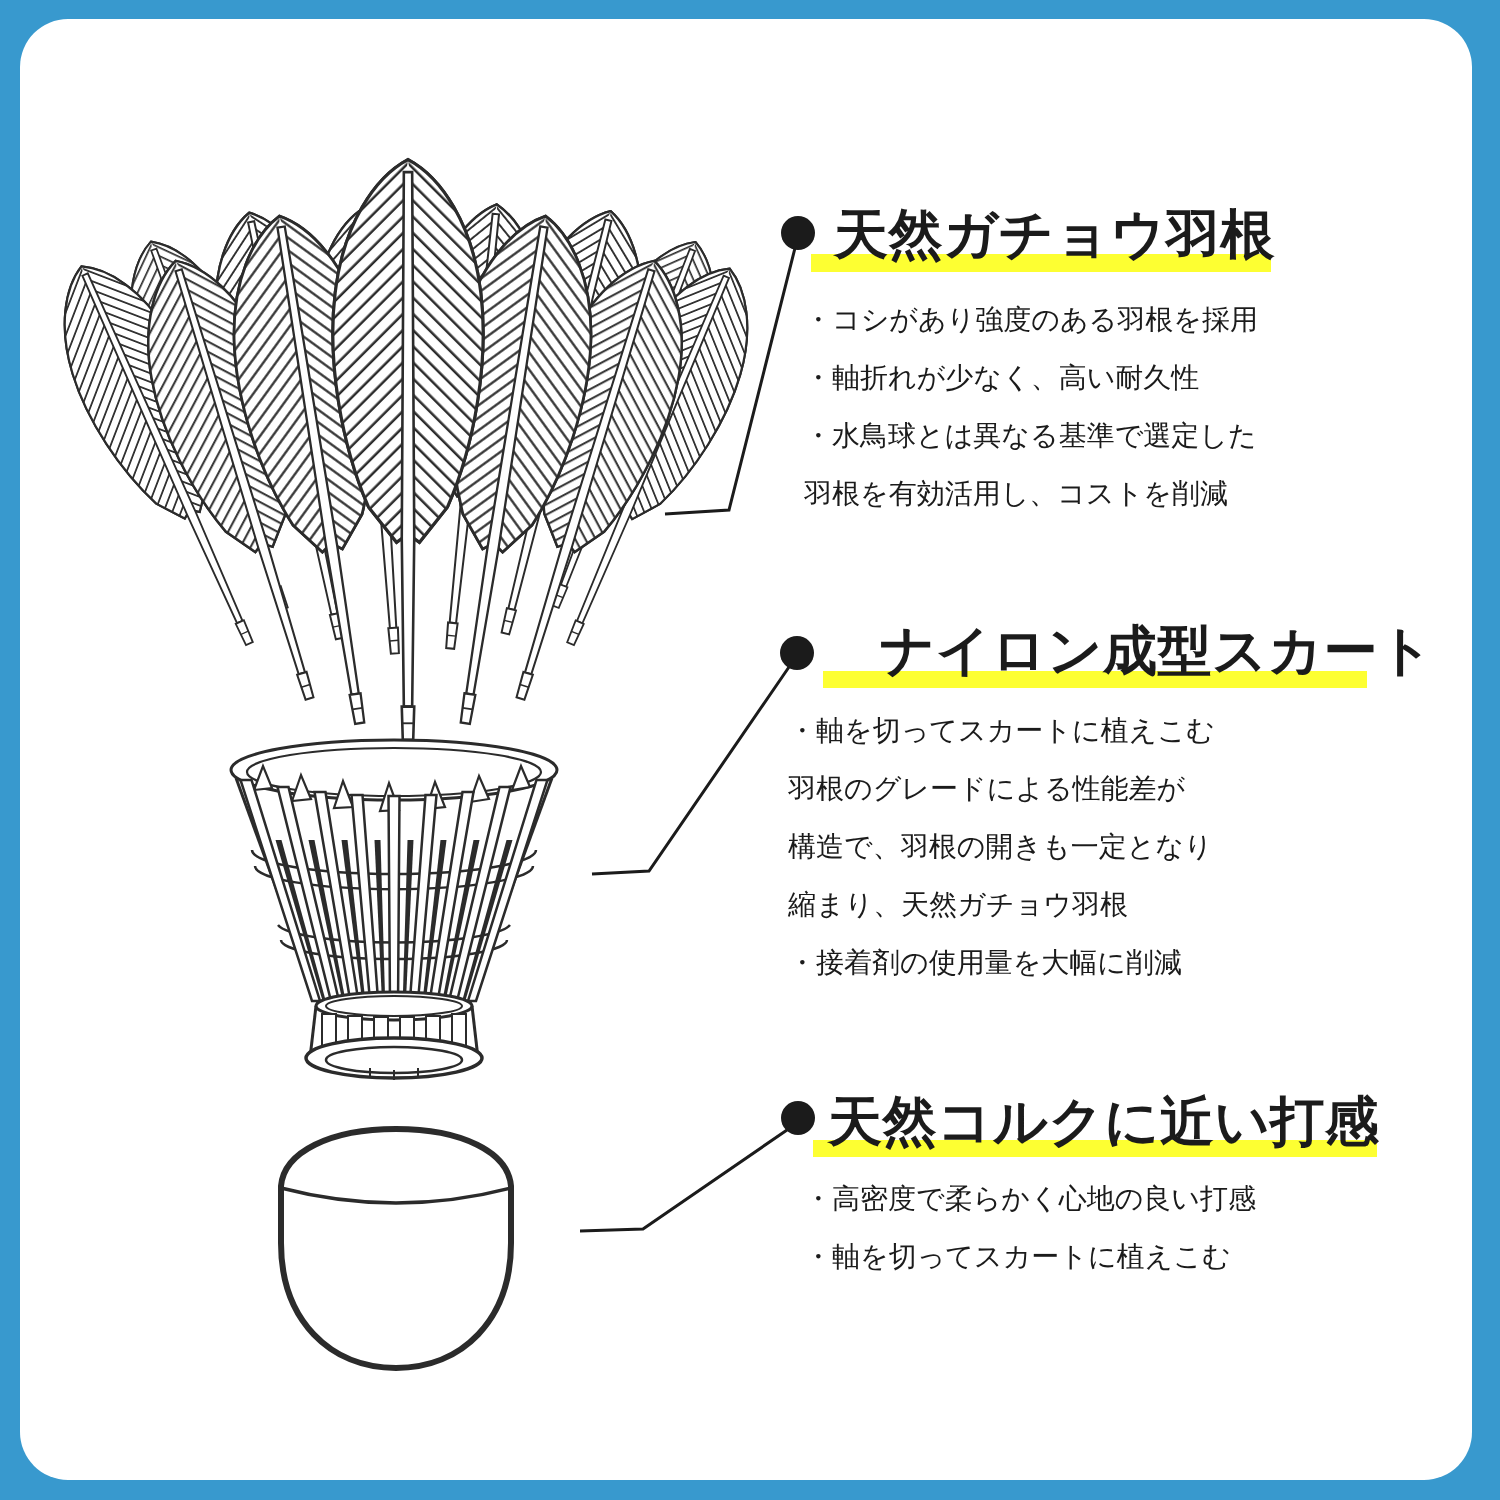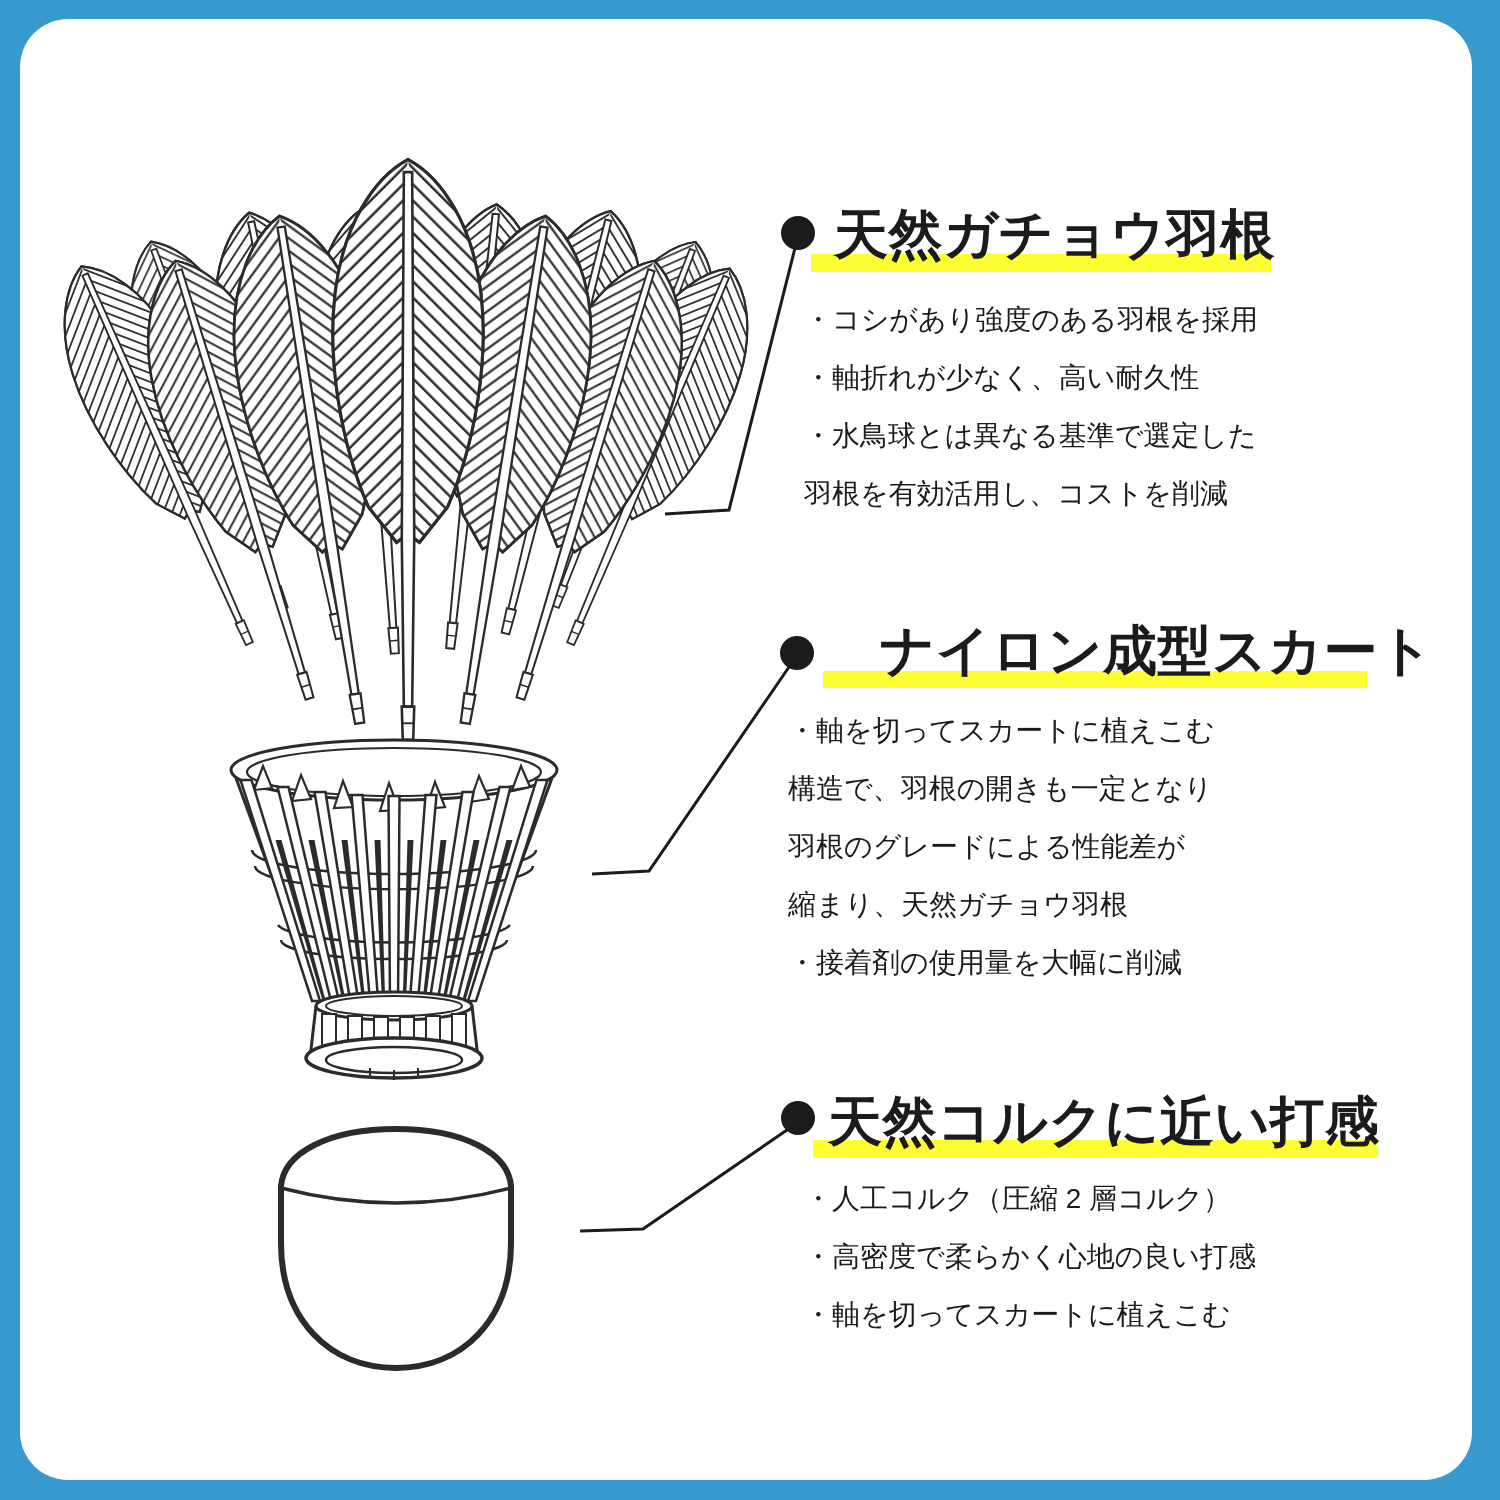--- a/index.html
+++ b/index.html
@@ -179,28 +179,27 @@
     <div class="line">・水鳥球とは異なる基準で選定した</div>
     <div class="line">羽根を有効活用し、コストを削減</div>
   </div>
 </div>
 
 <div class="s2">
   <h2 class="title">ナイロン成型スカート</h2>
   <div class="hl"></div>
   <div class="body">
     <div class="line">・軸を切ってスカートに植えこむ</div>
+    <div class="line">羽根のグレードによる性能差が</div>
     <div class="line">構造で、羽根の開きも一定となり</div>
-    <div class="line">羽根のグレードによる性能差が</div>
     <div class="line">縮まり、天然ガチョウ羽根</div>
     <div class="line">・接着剤の使用量を大幅に削減</div>
   </div>
 </div>
 
 <div class="s3">
   <h2 class="title">天然コルクに近い打感</h2>
   <div class="hl"></div>
   <div class="body">
-    <div class="line">・人工コルク（圧縮 2 層コルク）</div>
     <div class="line">・高密度で柔らかく心地の良い打感</div>
     <div class="line">・軸を切ってスカートに植えこむ</div>
   </div>
 </div>
 
 </body></html>

